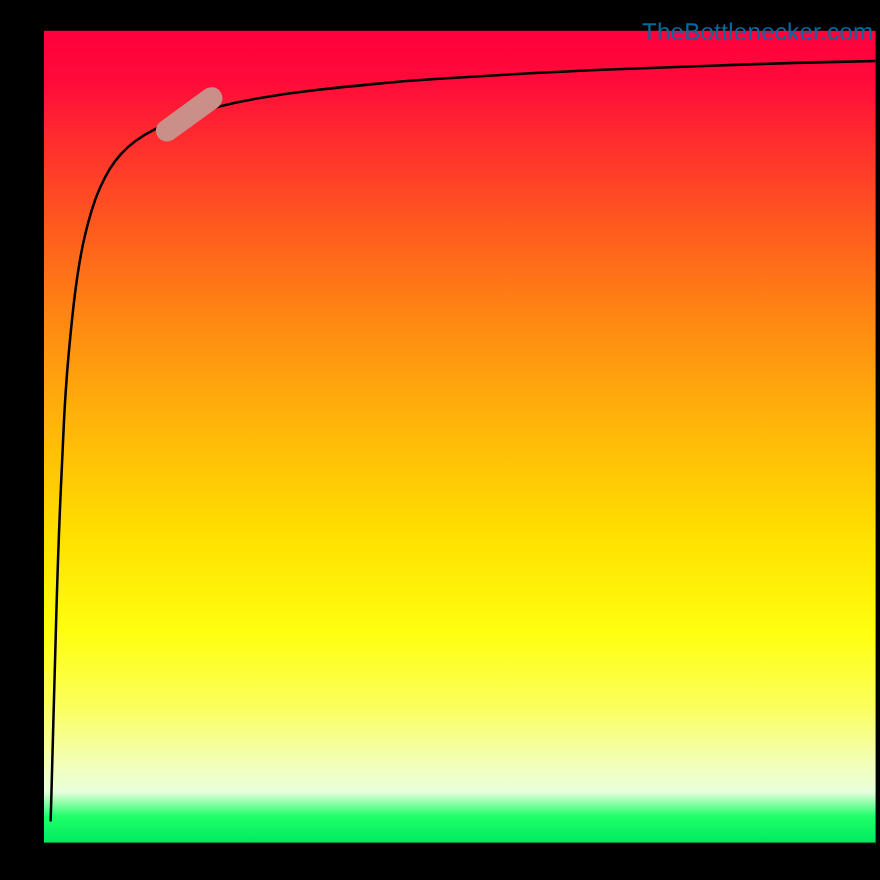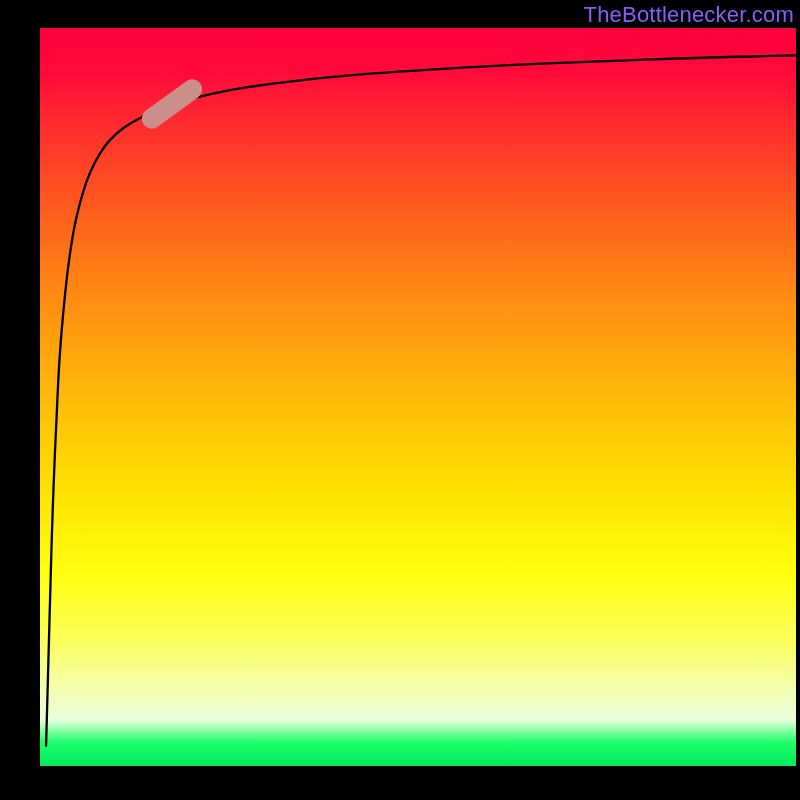--- a/index.html
+++ b/index.html
@@ -6,23 +6,23 @@
   body {
     width: 800px;
     height: 800px;
     background: #000;
     position: relative;
     font-family: Arial, Helvetica, sans-serif;
     overflow: hidden;
   }
   .watermark {
     position: absolute;
-    top: 2px;
+    top: 16px;
     right: 6px;
-    color: #8b5cf6;
+    color: #0369a1;
     font-size: 22px;
     letter-spacing: 0.2px;
     z-index: 10;
     user-select: none;
   }
   .plot-area {
     position: absolute;
     left: 40px;
     top: 28px;
     width: 756px;

